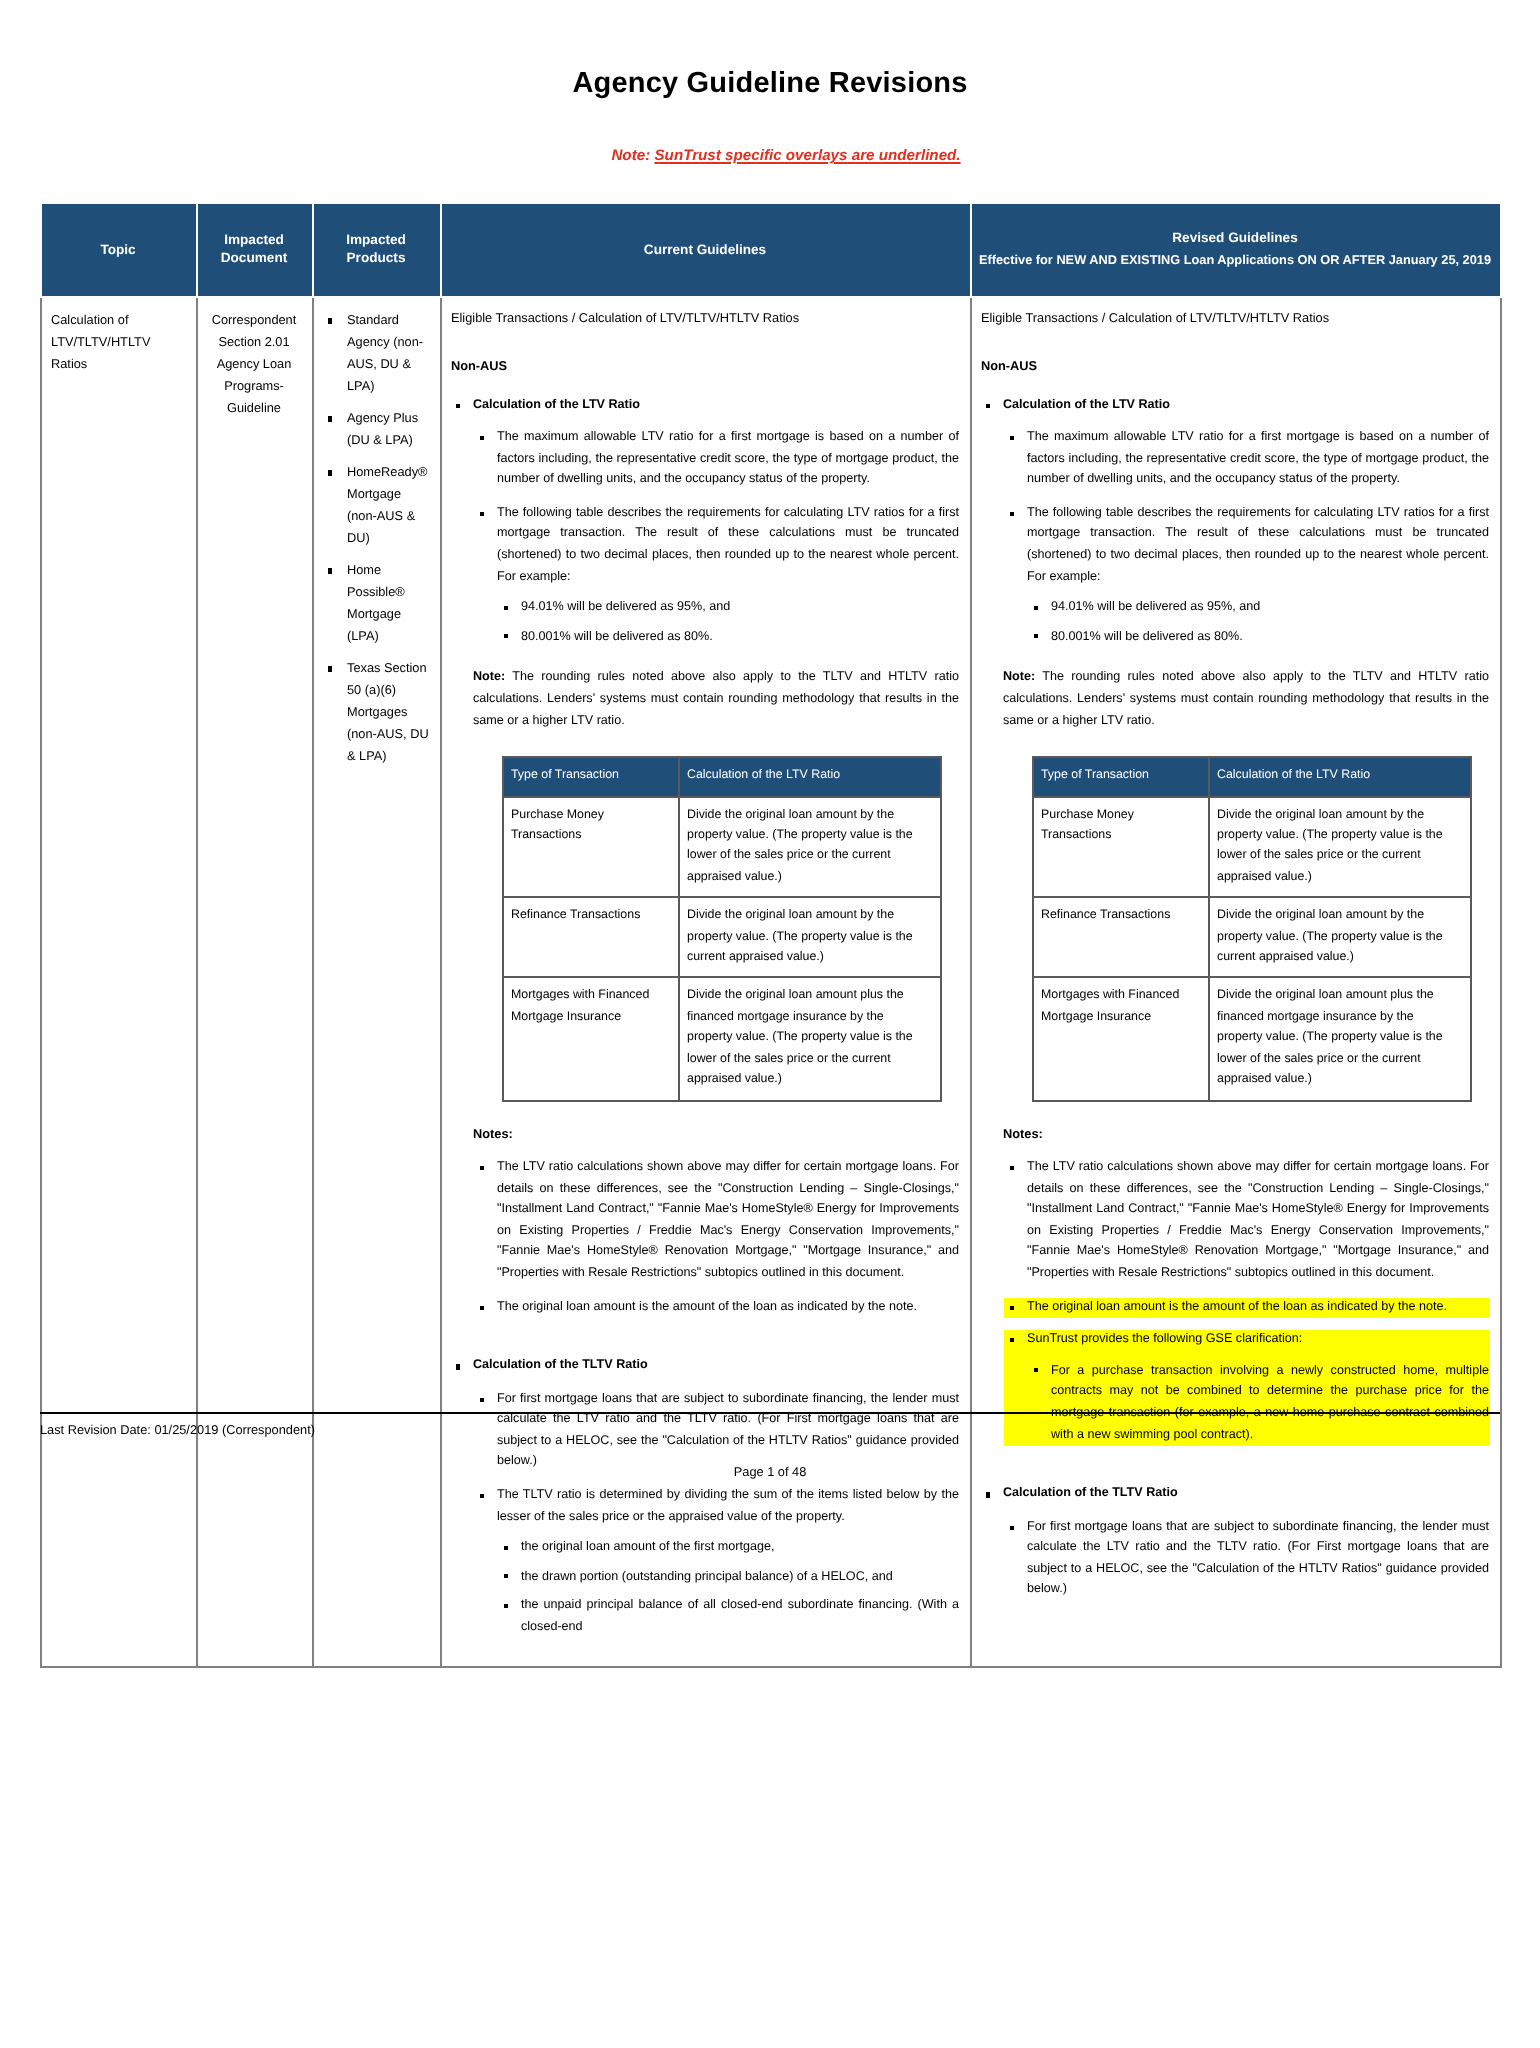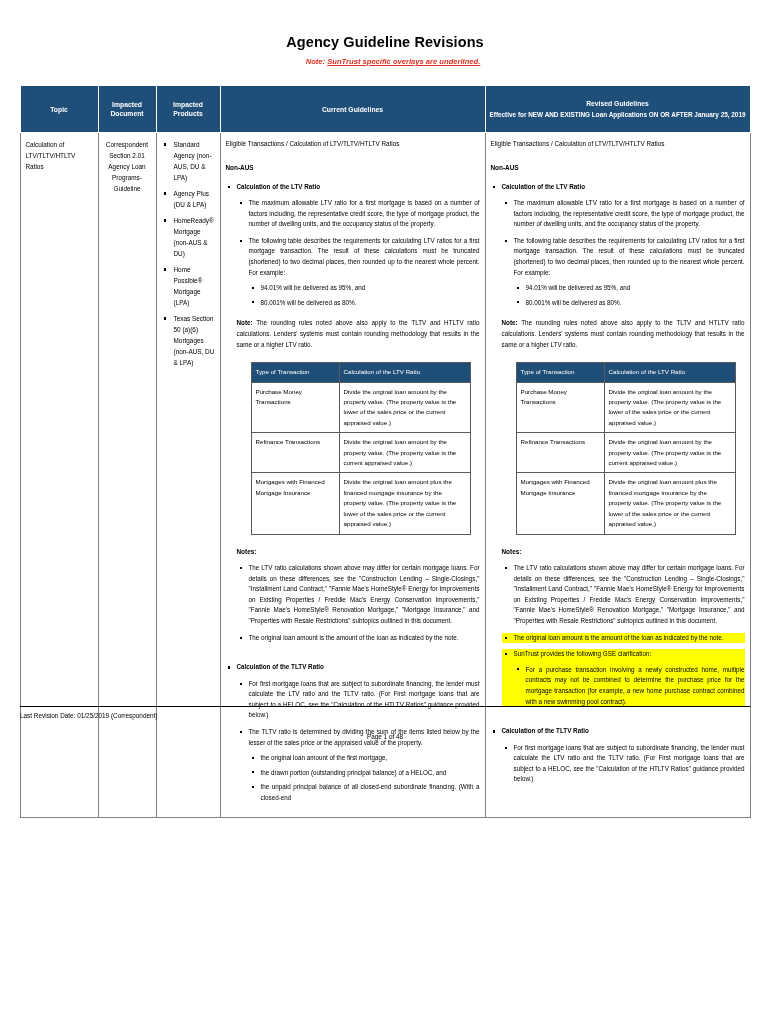--- a/index.html
+++ b/index.html
@@ -32,21 +32,21 @@
     font-size: 14.5px;
     font-weight: bold;
     letter-spacing: 0.1px;
     line-height: 17px;
   }
   .doc-subtitle {
     font-size: 7.6px;
     font-weight: bold;
     font-style: italic;
     color: #e03020;
-    margin-top: 6px;
+    margin-top: 22px;
     line-height: 10px;
     padding-left: 16px;
   }
   .doc-subtitle .ul { text-decoration: underline; }
 
   
   .main-table {
     border-collapse: collapse;
     width: 730px;
     margin: 18px auto 0 auto;

